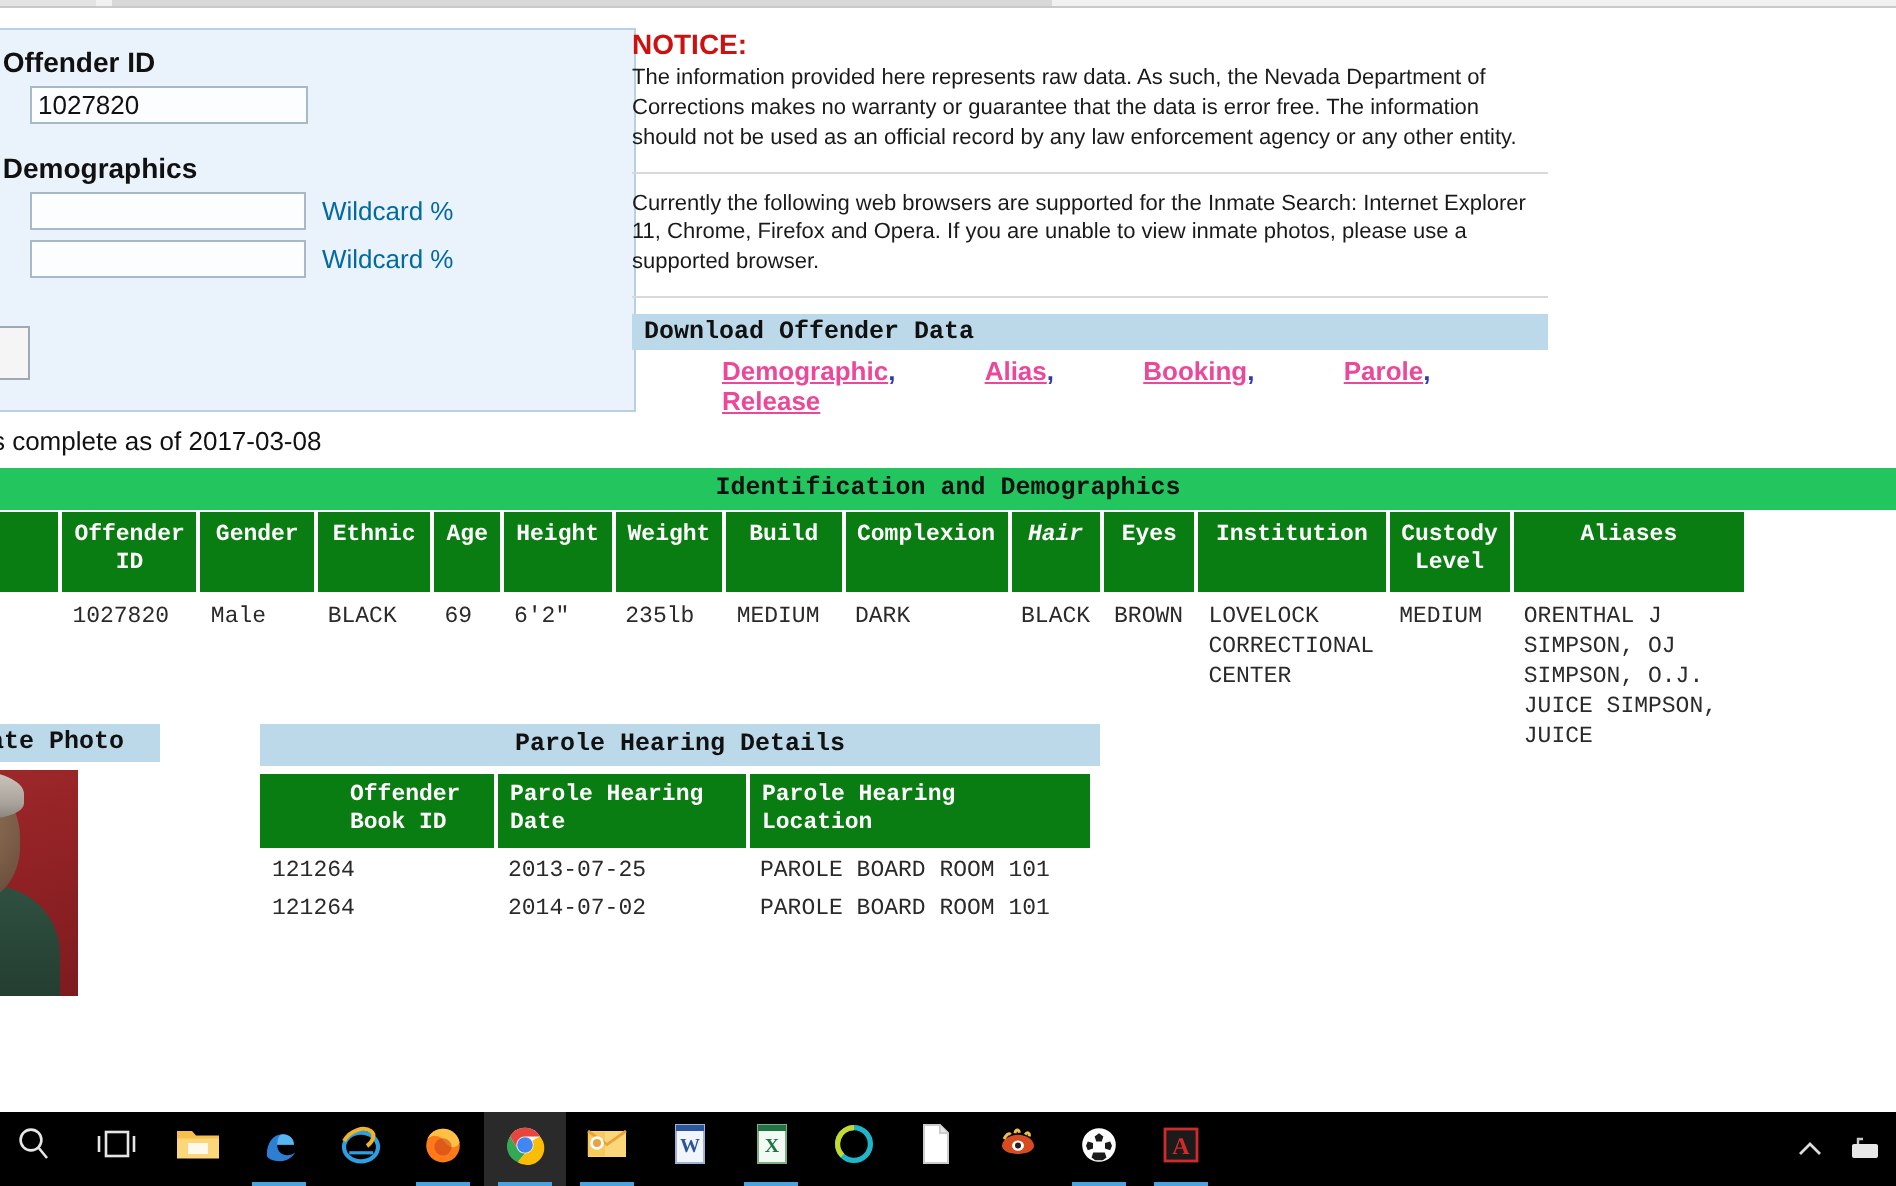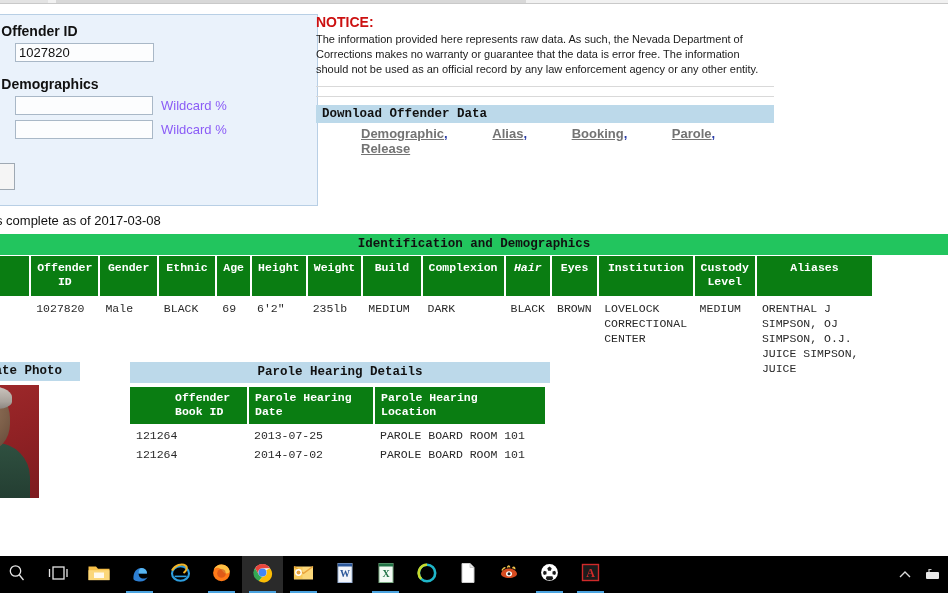--- a/index.html
+++ b/index.html
@@ -58,21 +58,21 @@
     height: 19px;
     border: 1px solid #a9b8c7;
     background: #fcfdfe;
     font-family: "Liberation Sans", sans-serif;
     font-size: 13px;
     color: #111;
     padding: 0 3px;
   }
   .sp-row .w-id { width: 139px; }
   .sp-row .w-name { width: 138px; }
-  .sp-row .wild { margin-left: 8px; font-size: 13px; color: #8b5cf6; }
+  .sp-row .wild { margin-left: 8px; font-size: 13px; color: #0369a1; }
 
   .sp-buttons {
     position: absolute; left: 0px; top: 148px;
     width: 400px; height: 30px;
   }
   .btn {
     position: absolute; top: 0;
     height: 27px;
     background: #f5f5f5;
     border: 1px solid #9fa9b3;
@@ -113,21 +113,21 @@
     background: #bcd9ea;
     font-family: "Liberation Mono", monospace;
     font-size: 12.5px; font-weight: bold; color: #111;
     padding: 2px 4px 2px 6px;
   }
   .dl-links {
     margin-top: 3px; padding-left: 4px;
     font-size: 13px; font-weight: bold;
   }
   .dl-links a {
-    color: #737373; text-decoration: underline; padding-left: 41px;
+    color: #ec4899; text-decoration: underline; padding-left: 41px;
   }
   .dl-links .sep { color: #2b3ea8; }
 
   
   .ident-banner {
     position: absolute; left: 0; top: 234px;
     width: 948px; height: 21px;
     background: #22c55e;
     font-family: "Liberation Mono", monospace;
     font-size: 12.5px; font-weight: bold; color: #111;
@@ -284,20 +284,21 @@
   </div>
 
   <div class="asof">
     <span class="txt">Data is complete as of 2017-03-08</span>
   </div>
 
   <div class="notice">
     <div class="notice-title">NOTICE:</div>
     <p class="notice-p">The information provided here represents raw data. As such, the Nevada Department of Corrections makes no warranty or guarantee that the data is error free. The information should not be used as an official record by any law enforcement agency or any other entity.</p>
     <hr class="notice-hr">
+    <p class="notice-p">Currently the following web browsers are supported for the Inmate Search: Internet Explorer 11, Chrome, Firefox and Opera. If you are unable to view inmate photos, please use a supported browser.</p>
     <hr class="notice-hr">
     <div class="dl-bar">Download Offender Data</div>
     <div class="dl-links" id="download-links"><a href="#">Demographic</a><span class="sep">, </span><a href="#">Alias</a><span class="sep">, </span><a href="#">Booking</a><span class="sep">, </span><a href="#">Parole</a><span class="sep">, </span><a href="#">Release</a></div>
   </div>
 
   <div class="ident-banner">Identification and Demographics</div>
 
   <table class="grid" id="ident-table">
     <thead>
         <tr id="ident-head">

